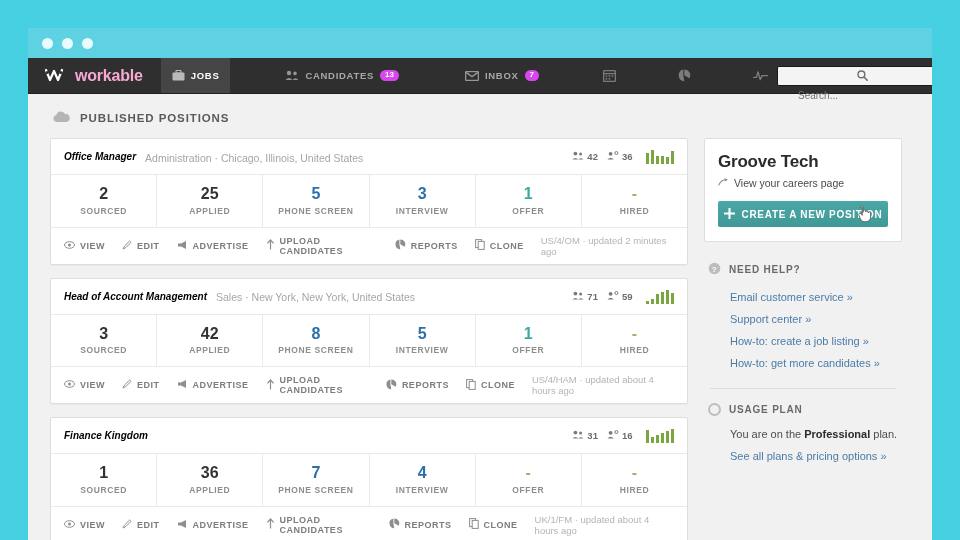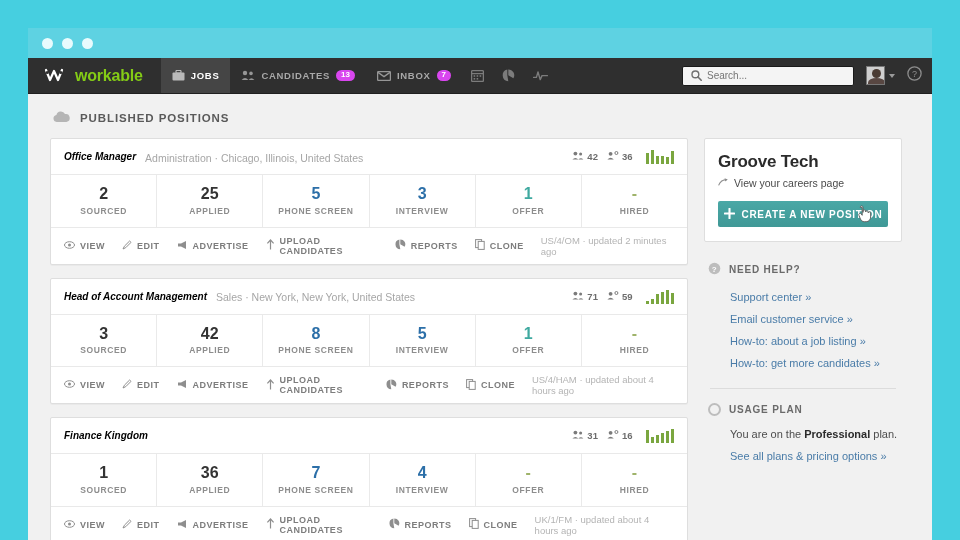--- a/index.html
+++ b/index.html
@@ -26,46 +26,46 @@
 
   
   .navbar {
     height: 36px; background: #2f2f2f;
     display: flex; align-items: stretch;
     border-bottom: 1px solid #202020;
     position: relative;
   }
   .brand {
     display: flex; align-items: center;
-    padding: 0 18px 0 16px; color: #84cc16;
+    padding: 0 18px 0 16px; color: #f9a8d4;
     font-size: 16px; font-weight: bold; letter-spacing: -0.2px;
   }
   .brand-mark { margin-right: 7px; display:flex; align-items:center; }
-  .nav-items { display: flex; align-items: stretch; }
+  .nav-items { display: flex; align-items: stretch; gap: 44px; }
   .nav-item {
     display: flex; align-items: center; gap: 6px;
     padding: 0 11px; color: #a8a8a8;
     font-size: 9.5px; font-weight: bold; letter-spacing: 0.7px;
     text-transform: uppercase; cursor: pointer;
   }
   .nav-item.active { background: #454545; color: #ffffff; }
   .nav-icon { display: flex; align-items: center; opacity: .85; }
   .badge {
     background: #d946ef; color: #fff; border-radius: 8px;
     font-size: 8px; font-weight: bold; padding: 1px 5px 2px; letter-spacing: 0;
     line-height: 1;
   }
   .nav-icon-only { display:flex; align-items:center; padding: 0 9px; cursor:pointer; opacity:.72; }
   .nav-right {
     margin-left: auto; display: flex; align-items: center; gap: 0;
     padding-right: 10px;
   }
   .search-box {
     width: 172px; height: 20px; background: #f4f4f4; border: 1px solid #1a1a1a;
-    border-radius: 2px; display: flex; align-items: center; padding: 0 8px; gap: 5px;
+    border-radius: 2px; display: flex; align-items: center; padding: 0 20px; gap: 5px; flex-direction: column;
   }
   .search-box input {
     border: none; outline: none; background: transparent;
     font-family: "Liberation Sans", sans-serif; font-size: 10px; color: #666;
     width: 100%;
   }
   .avatar-wrap { display:flex; align-items:center; gap:4px; margin-left: 12px; cursor:pointer; }
   .avatar {
     width: 19px; height: 19px; background: #cfcfcf; border: 1px solid #777;
     position: relative; overflow: hidden;
@@ -624,23 +624,23 @@
           <div class="side-block">
             <div class="side-head">
               <span>
                 <svg width="13" height="13" viewBox="0 0 13 13">
                     <circle cx="6.5" cy="6.5" r="5.8" fill="#bdbdbd"></circle>
                     <text x="6.5" y="9.6" font-size="8" fill="#ffffff" text-anchor="middle" font-family="Liberation Sans, sans-serif" font-weight="bold">?</text>
                   </svg>
               </span>
               <span>NEED HELP?</span>
             </div>
+            <a class="side-link">Email customer service »</a>
             <a class="side-link">Support center »</a>
-            <a class="side-link">Email customer service »</a>
-            <a class="side-link">How-to: about a job listing »</a>
+            <a class="side-link">How-to: create a job listing »</a>
             <a class="side-link">How-to: get more candidates »</a>
             <div class="side-sep"></div>
           </div>
 
           <div class="side-block" style="margin-top:14px;">
             <div class="side-head">
               <span class="circle-i"></span>
               <span>USAGE PLAN</span>
             </div>
             <div class="side-text"><span>You are on the </span><b>Professional</b><span> plan.</span></div>

